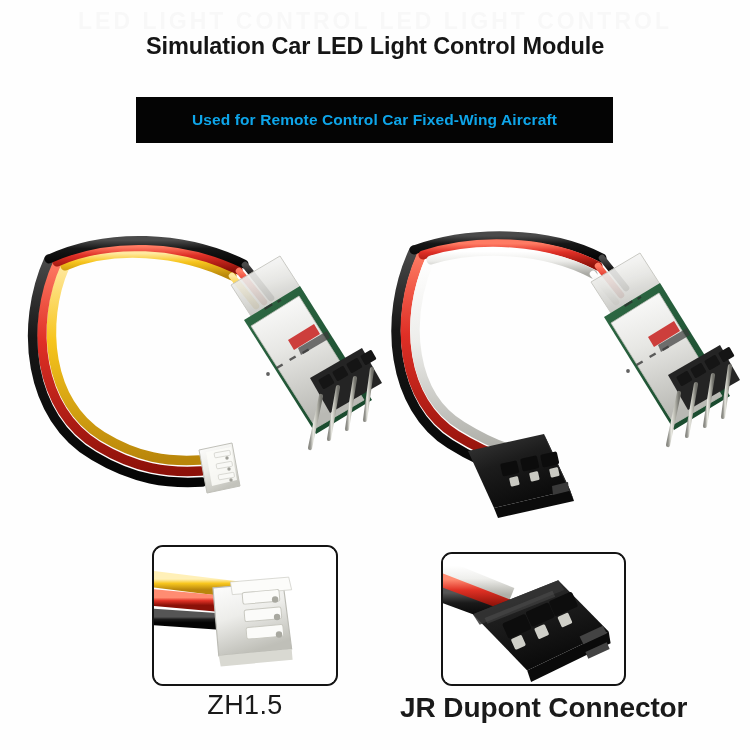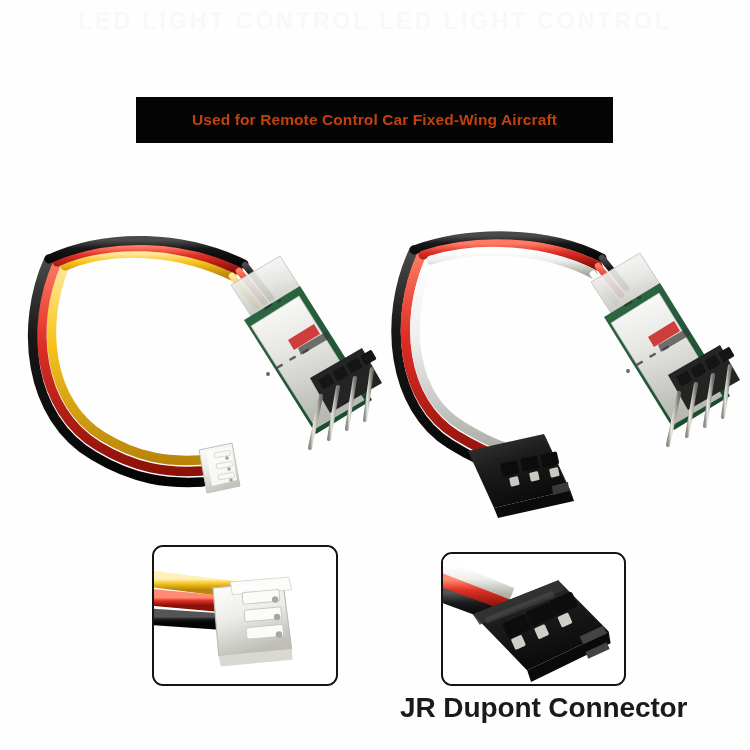--- a/index.html
+++ b/index.html
@@ -54,21 +54,21 @@
   .banner {
     position: absolute;
     left: 136px; top: 97px;
     width: 477px; height: 46px;
     background: #040404;
     display: flex;
     align-items: center;
     justify-content: center;
   }
   .banner-text {
-    color: #c2410c;
+    color: #0ea5e9;
     font-size: 15.5px;
     font-weight: bold;
     letter-spacing: 0.1px;
     white-space: nowrap;
   }
 
   
   .product {
     position: absolute;
   }
@@ -105,20 +105,21 @@
     font-size: 28px; font-weight: bold; letter-spacing: -0.1px;
   }
 </style>
 </head>
 <body>
 
 <div id="page">
 
   <div class="watermark">LED LIGHT CONTROL LED LIGHT CONTROL</div>
 
+  <div class="title">Simulation Car LED Light Control Module</div>
 
   <div class="banner">
     <span class="banner-text">Used for Remote Control Car Fixed-Wing Aircraft</span>
   </div>
 
   <div class="product" id="product-zh">
     <svg viewBox="0 0 370 268" xmlns="http://www.w3.org/2000/svg">
       <defs>
         <linearGradient id="blkW" x1="0" y1="0" x2="0" y2="1">
           <stop offset="0%" stop-color="#4a4a4a"></stop>
@@ -421,16 +422,17 @@
         <rect x="117" y="65" width="12" height="12" rx="1.6" transform="rotate(-24 117 65)"></rect>
       </g>
 
       <path d="M140 85 L 164 74 L 168 82 L 144 93 Z" fill="#434343"></path>
       <path d="M146 101 L 168 91 L 171 98 L 149 108 Z" fill="#434343"></path>
 
       <path d="M42 66 L 112 38 L 115 44 L 45 72 Z" fill="#6a6a6a" opacity="0.28"></path>
     </svg>
   </div>
 
+  <div class="caption" id="caption-zh">ZH1.5</div>
 
   <div class="caption" id="caption-jr">JR Dupont Connector</div>
 
 </div>
 
 </body></html>

